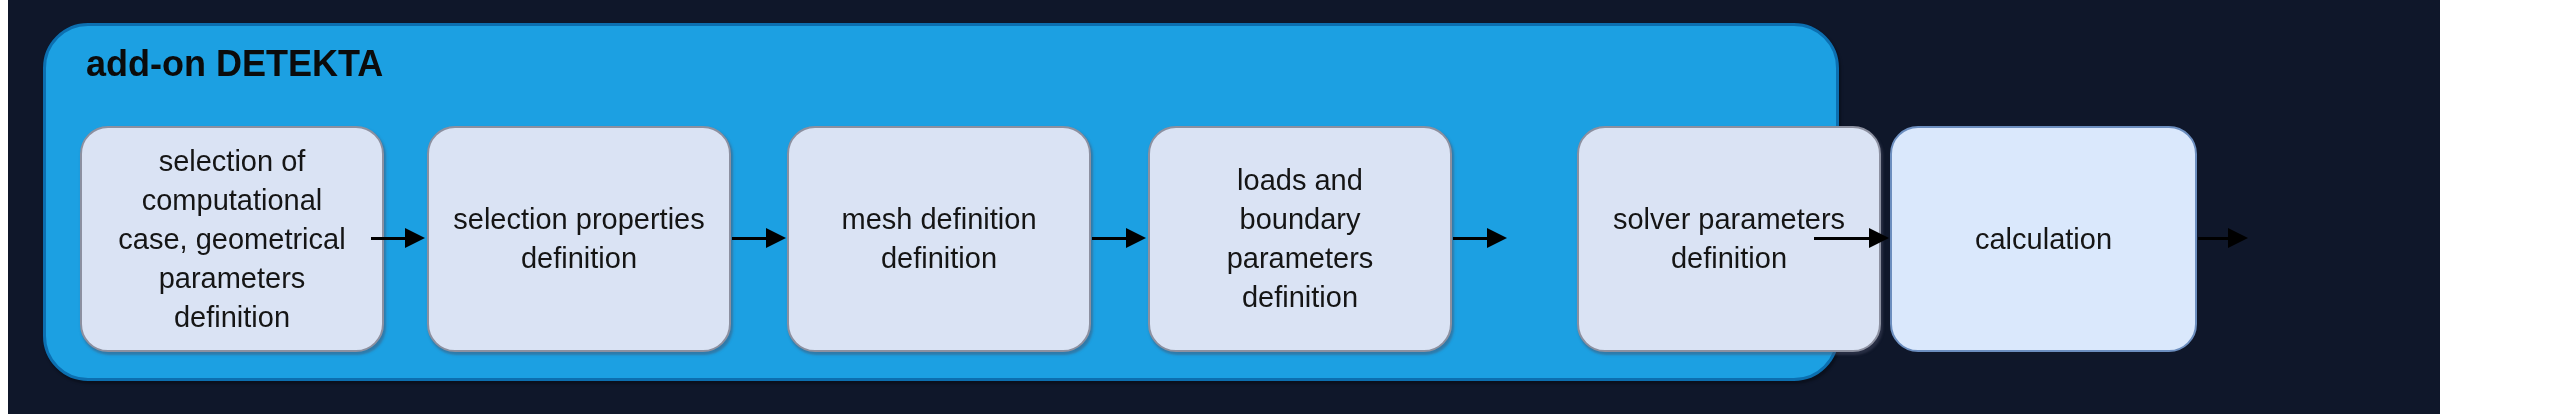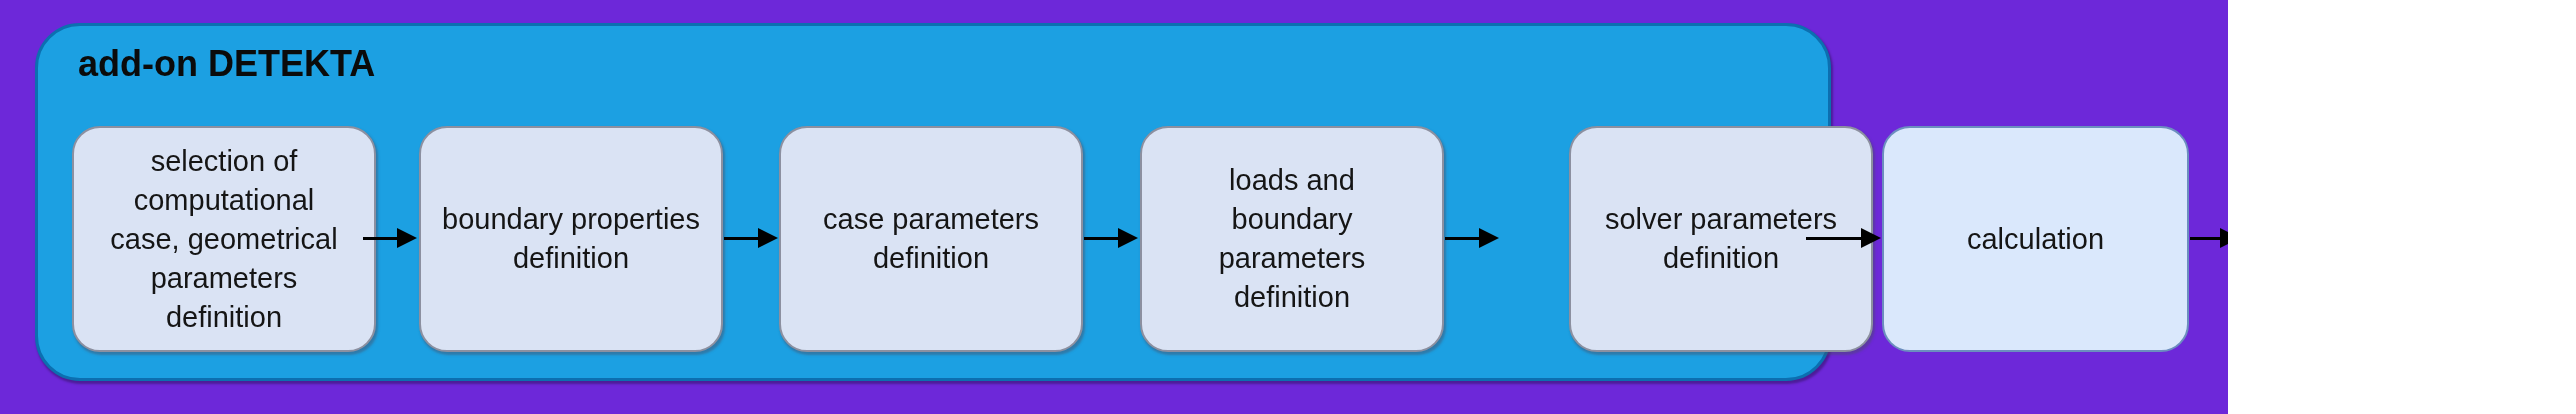--- a/index.html
+++ b/index.html
@@ -1,18 +1,18 @@
 <!DOCTYPE html>
 <html style="--container-fill: #1CA0E2; --container-border: #0C6FB0; --inner-box-fill: #DAE3F4; --inner-box-border: #8C90A0; --outer-box-fill: #DAE8FC; --outer-box-border: #6C8EBF; --arrow: #000000; --text: #151515;font-size:12.4px"><head>
 <meta charset="utf-8">
 <style>
   html,body{margin:0;padding:0;background:#ffffff;}
   .canvas{
-    position:relative;width:2228px;height:414px;background:#6d28d9;
-    font-family:"Liberation Sans",sans-serif;overflow:hidden;
+    position:relative;width:2432px;height:414px;background:#0f172a;
+    font-family:"Liberation Sans",sans-serif;overflow:hidden;margin-left:8px;
   }
   .container{
     position:absolute;left:35px;top:23px;width:1796px;height:358px;
     background:var(--container-fill,#1CA0E2);
     border:3.1px solid var(--container-border,#0C6FB0);
     border-radius:45px;box-sizing:border-box;
     box-shadow:1.5px 2.3px 2.3px rgba(0,0,0,.3);
     z-index:1;
   }
   .container-title{
@@ -72,26 +72,26 @@
 
   <div class="box inner b1">
     <span class="label">selection of
 computational
 case, geometrical
 parameters
 definition</span>
   </div>
 
   <div class="box inner b2">
-    <span class="label">boundary properties
+    <span class="label">selection properties
 definition</span>
   </div>
 
   <div class="box inner b3">
-    <span class="label">case parameters
+    <span class="label">mesh definition
 definition</span>
   </div>
 
   <div class="box inner b4">
     <span class="label">loads and
 boundary
 parameters
 definition</span>
   </div>
 

